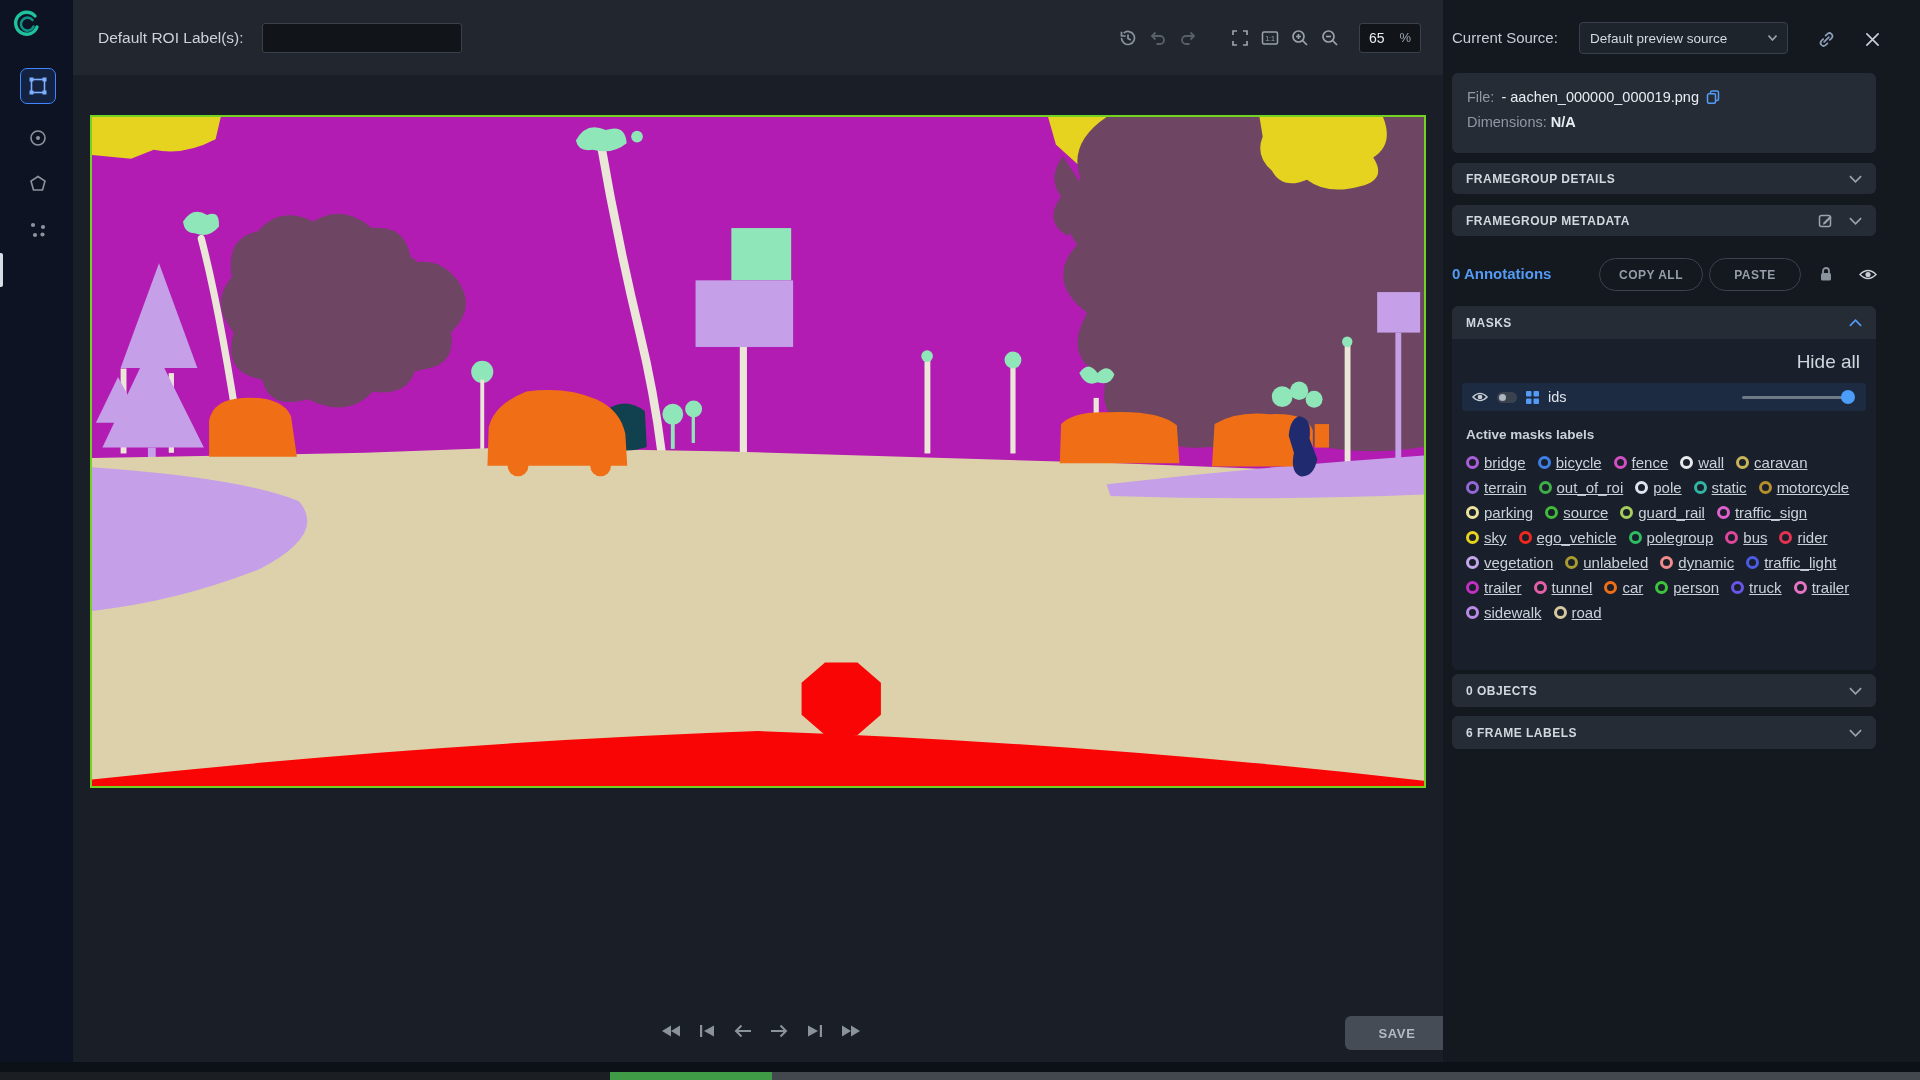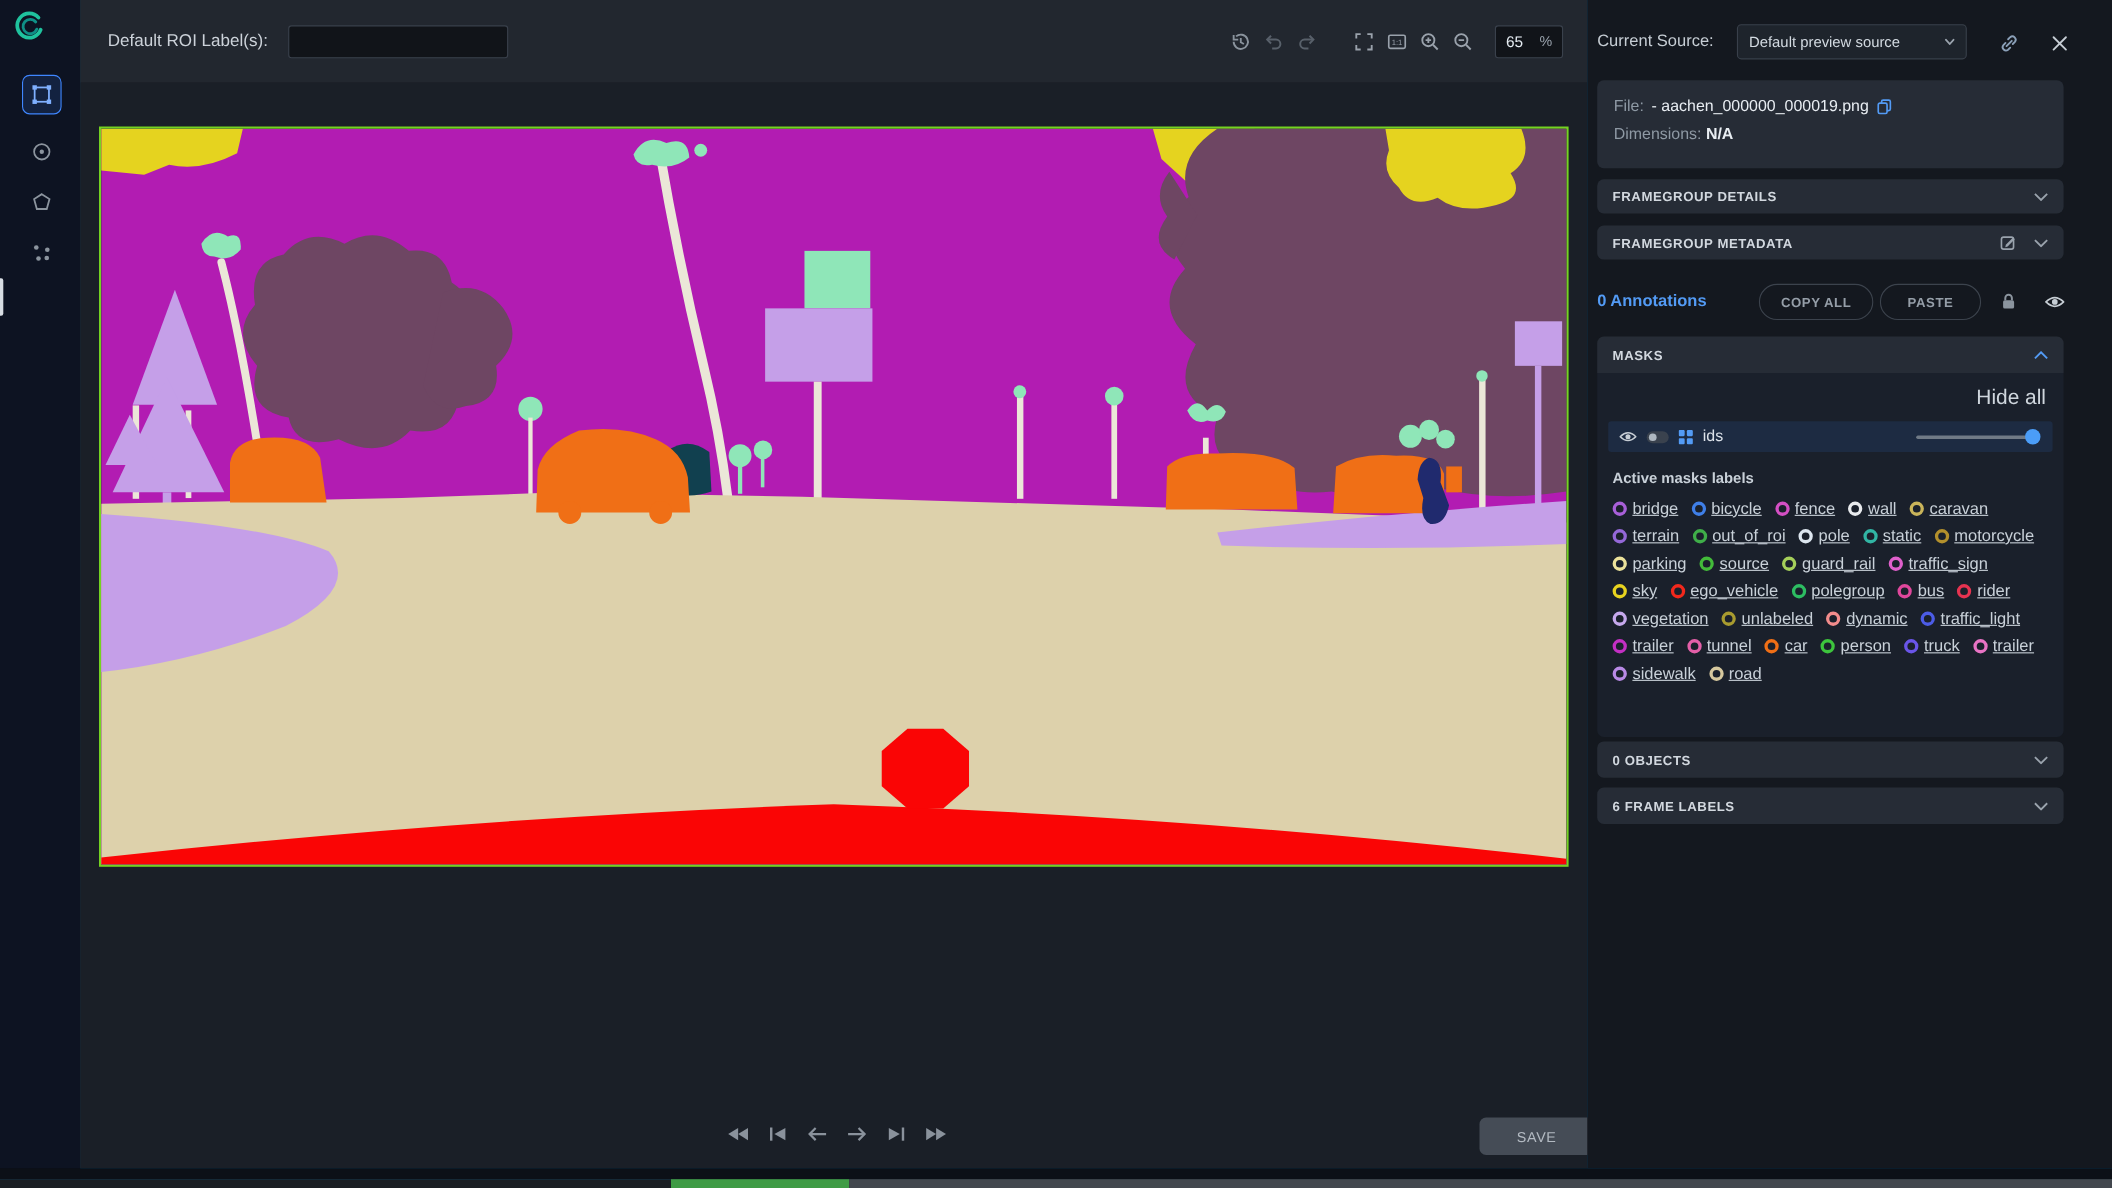--- a/index.html
+++ b/index.html
@@ -25,21 +25,21 @@
   .zoom-box { margin-left:14px; width:62px; height:30px; background:#111419; border:1px solid #3a414c; border-radius:3px; display:flex; align-items:center; justify-content:space-between; padding:0 9px; }
   .zoom-val { color:#e6edf3; font-size:14px; }
   .zoom-pct { color:#9aa3ad; font-size:13px; }
 
   .canvas-area { position:absolute; left:0; top:75px; width:100%; height:987px; background:#1a1f27; }
   .seg-frame { position:absolute; left:17px; top:40px; width:1336px; height:673px; border:2px solid #74d321; }
   .seg-frame svg { display:block; width:100%; height:100%; }
 
   .bottom-nav { position:absolute; left:585px; top:943px; display:flex; gap:10px; }
   .nav-btn { width:26px; height:26px; display:flex; align-items:center; justify-content:center; color:#8a929c; cursor:pointer; }
-  .save-btn { position:absolute; left:1272px; top:941px; width:104px; height:34px; background:#454c56; border:none; border-radius:6px; color:#b3bac2; font-size:13px; font-weight:normal; letter-spacing:.6px; cursor:pointer; font-family:inherit; }
+  .save-btn { position:absolute; left:1272px; top:941px; width:104px; height:34px; background:#454c56; border:none; border-radius:6px; color:#b3bac2; font-size:13px; font-weight:bold; letter-spacing:.6px; cursor:pointer; font-family:inherit; }
 
   
   .rpanel { position:absolute; left:1443px; top:0; width:477px; height:1062px; background:#14181f; }
   .rp-row-top { position:absolute; left:9px; top:22px; width:440px; height:33px; }
   .cs-label { position:absolute; left:0; top:7px; font-size:15px; color:#c6cdd4; }
   .src-dd { position:absolute; left:127px; top:0; width:209px; height:32px; background:#1e242c; border:1px solid #39404b; border-radius:4px; display:flex; align-items:center; padding:0 10px; cursor:pointer; }
   .src-dd-text { font-size:13.5px; color:#d3dae1; flex:1; white-space:nowrap; }
   .rp-ico { position:absolute; top:5px; width:24px; height:24px; display:flex; align-items:center; justify-content:center; cursor:pointer; }
 
   .card { position:absolute; left:9px; width:424px; background:#262c36; border-radius:6px; }

